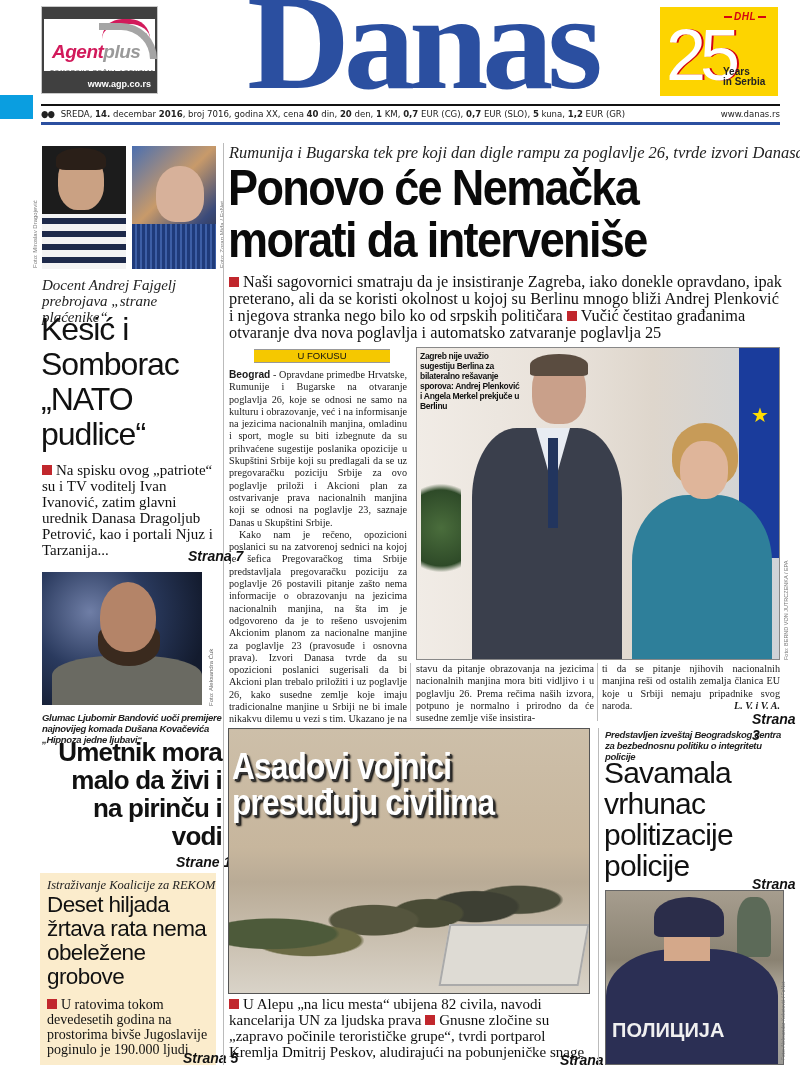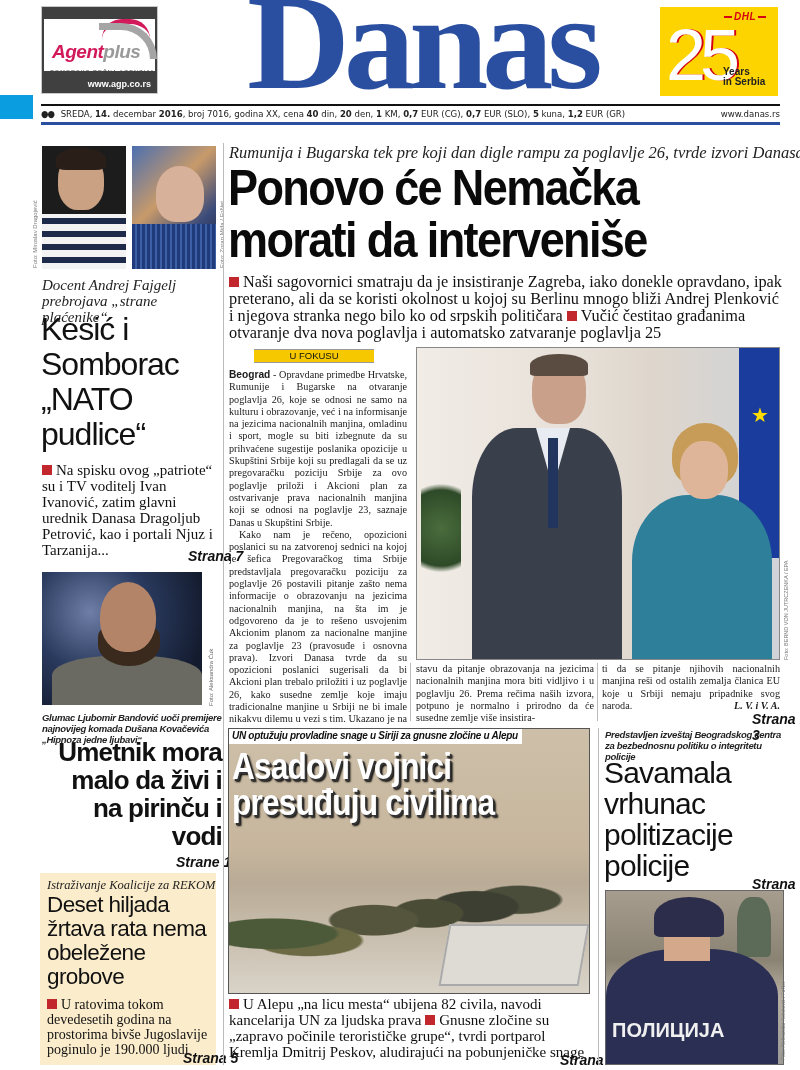--- a/index.html
+++ b/index.html
@@ -58,21 +58,21 @@
   .p3 .beard { position: absolute; left: 56px; top: 52px; width: 62px; height: 42px; border-radius: 30% 30% 50% 50%; background: #3a2a1e; }
   .p3 .jacket { position: absolute; left: 10px; top: 84px; width: 150px; height: 49px; background: #6a6a62; border-radius: 40% 40% 0 0; }
 
   .rekom-box { left: 40px; top: 873px; width: 176px; height: 192px; background: #fbeccc; }
 
   
   .main-kicker { left: 229px; top: 143px; font-family: "Liberation Serif", serif; font-style: italic; font-size: 16.5px; line-height: 20px; color: #222; white-space: nowrap; }
   .main-headline { left: 228px; top: 162px; width: 560px; font-family: "Liberation Sans", sans-serif; font-weight: bold; font-size: 50px; line-height: 52px; color: #0a0a0a; letter-spacing: -1.8px; transform: scaleX(0.9); transform-origin: left top; white-space: nowrap; }
   .main-deck { left: 229px; top: 273px; width: 555px; font-family: "Liberation Serif", serif; font-size: 16.3px; line-height: 17px; color: #111; }
 
-  .fokus { left: 254px; top: 349px; width: 120px; height: 14px; background: #f5c800; border-top: 1px solid #999; border-bottom: 1px solid #999; font-family: "Liberation Sans", sans-serif; font-size: 9.5px; line-height: 12px; text-align: center; color: #111; }
+  .fokus { left: 254px; top: 349px; width: 136px; height: 14px; background: #f5c800; border-top: 1px solid #999; border-bottom: 1px solid #999; font-family: "Liberation Sans", sans-serif; font-size: 9.5px; line-height: 12px; text-align: center; color: #111; }
 
   .body-text { font-family: "Liberation Serif", serif; font-size: 10.2px; line-height: 12.3px; color: #1a1a1a; text-align: justify; hyphens: manual; }
   .body-text p { text-indent: 10px; }
   .body-text p:first-child { text-indent: 0; }
   .body-text .loc { font-family: "Liberation Sans", sans-serif; font-weight: bold; }
 
   .col1 { left: 229px; top: 369px; width: 178px; height: 355px; overflow: hidden; }
   .col2 { left: 416px; top: 663px; width: 178px; height: 60px; overflow: hidden; }
   .col3 { left: 602px; top: 663px; width: 178px; height: 60px; overflow: hidden; }
 
@@ -227,39 +227,39 @@
       <div class="shirt"></div>
       <div class="tie"></div>
       <div class="head"></div>
       <div class="hair"></div>
   </div>
   <div class="woman">
     <div class="jacket"></div>
       <div class="hair"></div>
       <div class="face"></div>
   </div>
+  <div class="photo-caption">Zagreb nije uvažio sugestiju Berlina za bilateralno rešavanje sporova: Andrej Plenković i Angela Merkel prekjuče u Berlinu</div>
 </div>
 <div class="abs credit" style="left:783px; top:660px; font-size:5.5px;">Foto: BERND VON JUTRCZENKA / EPA</div>
 
 <div class="abs body-text col2">
   <p style="text-indent:0">stavu da pitanje obrazovanja na jezicima nacionalnih manjina mora biti vidljivo i u poglavlju 26. Prema rečima naših izvora, potpuno je normalno i prirodno da će susedne zemlje više insistira-</p>
 </div>
 <div class="abs body-text col3">
   <p style="text-indent:0"><span>ti da se pitanje njihovih nacionalnih manjina reši od ostalih zemalja članica EU koje u Srbiji nemaju pripadnike svog naroda.</span>
   <span class="sign" style="float:right">L. V. i V. A.</span></p>
 </div>
 <div class="abs strana" style="left:752px; top:711px;">Strana 3</div>
 
 <div class="abs vrule" style="left:410px; top:663px; height:58px;"></div>
 <div class="abs vrule" style="left:597px; top:663px; height:58px;"></div>
 
 <div class="abs aleppo">
   <div class="soldiers"></div>
   <div class="bucket"></div>
-  <div class="kicker-bar">UN optužuju provladine snage u Siriji za gnusne zločine u Alepu</div>
   <div class="hl">
     <div>Asadovi vojnici</div>
     <div>presuđuju civilima</div>
   </div>
 </div>
 <div class="abs aleppo-deck">
   <span class="bullet"></span><span>U Alepu „na licu mesta“ ubijena 82 civila, navodi kancelarija UN za ljudska prava</span>
   <span class="bullet"></span><span>Gnusne zločine su „zapravo počinile terorističke grupe“, tvrdi portparol Kremlja Dmitrij Peskov, aludirajući na pobunjeničke snage</span>
 </div>
 <div class="abs strana" style="left:560px; top:1052px;">Strana 15</div>

